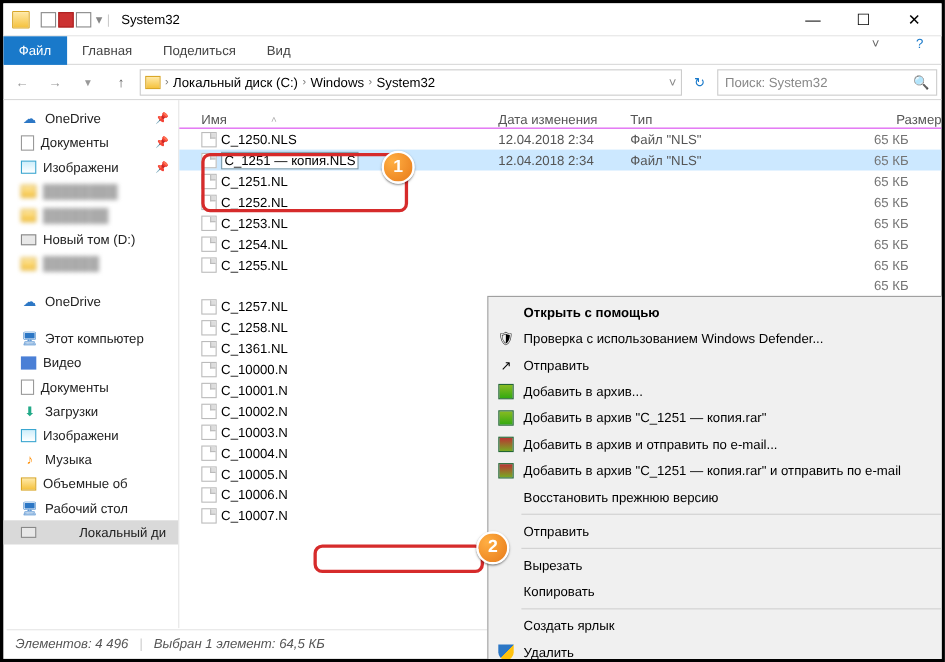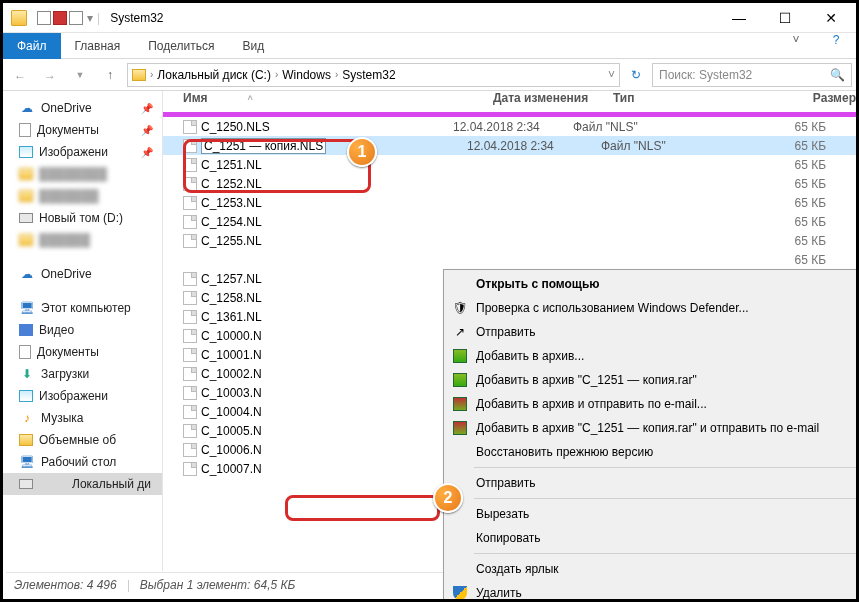--- a/index.html
+++ b/index.html
@@ -39,32 +39,32 @@
 .ico.doc { border: 1px solid #999; background: #fff; width: 12px; height: 14px; }
 .ico.img { border: 1px solid #3aa6d0; background: linear-gradient(#cdeefb,#fff); width: 14px; height: 12px; }
 .ico.fld { background: linear-gradient(#ffe9a6,#f5c23e); border: 1px solid #d9a728; width: 14px; height: 12px; }
 .ico.drv { border: 1px solid #888; background: #e8e8e8; width: 14px; height: 10px; }
 .ico.pc { color: #2c77c5; }
 .ico.vid { background: #4a7fd6; width: 14px; height: 12px; }
 .ico.dl { color: #2a8; }
 .ico.mus { color: #ff8c00; }
 
 .list { flex: 1; position: relative; }
-.cols { height: 26px; display: flex; align-items: flex-start; border-bottom: 5px solid #d946ef; color: #555; padding-left: 20px; font-weight: bold; }
+.cols { height: 26px; display: flex; align-items: flex-end; border-bottom: 1px solid #d946ef; color: #555; padding-left: 20px; }
 .cols .c1 { width: 270px; display: flex; align-items: center; }
-.cols .c2 { width: 120px; margin-left: 40px; }
+.cols .c2 { width: 120px; }
 .cols .c3 { width: 110px; }
 .cols .c4 { flex: 1; text-align: right; }
 .rows { }
 .row { height: 19px; display: flex; align-items: center; padding-left: 20px; }
 .row .c1 { width: 270px; display: flex; align-items: center; gap: 4px; }
 .row .c2 { width: 120px; color: #555; }
 .row .c3 { width: 110px; color: #555; }
 .row .c4 { flex: 1; text-align: right; padding-right: 30px; color: #737373; }
-.row.sel { background: #cce8ff; gap: 14px; }
+.row.sel { background: #cce8ff; }
 .row.sel .c1 .name { border: 1px solid #79a; background: #fff; padding: 0 2px; }
 .fileico { width: 14px; height: 14px; border: 1px solid #bbb; background: #fff; position: relative; }
 .fileico::after { content: ""; position: absolute; top: 0; right: 0; width: 4px; height: 4px; background: #ddd; border-left: 1px solid #bbb; border-bottom: 1px solid #bbb; }
 
 .ctxmenu { position: absolute; left: 280px; top: 178px; width: 440px; background: #f0f0f0; border: 1px solid #a0a0a0; box-shadow: 3px 3px 4px rgba(0,0,0,0.25); padding: 2px; z-index: 10; }
 .ctxmenu .mi { height: 24px; display: flex; align-items: center; padding-left: 30px; position: relative; }
 .ctxmenu .mi.bold { font-weight: bold; }
 .ctxmenu .mi .mico { position: absolute; left: 6px; width: 16px; height: 16px; display: flex; align-items: center; justify-content: center; }
 .ctxmenu .msep { height: 1px; background: #d0d0d0; margin: 3px 1px 3px 28px; }
 .shield { width: 14px; height: 14px; background: linear-gradient(135deg,#2c77c5 50%,#ffc20e 50%); border-radius: 0 0 50% 50%; }

